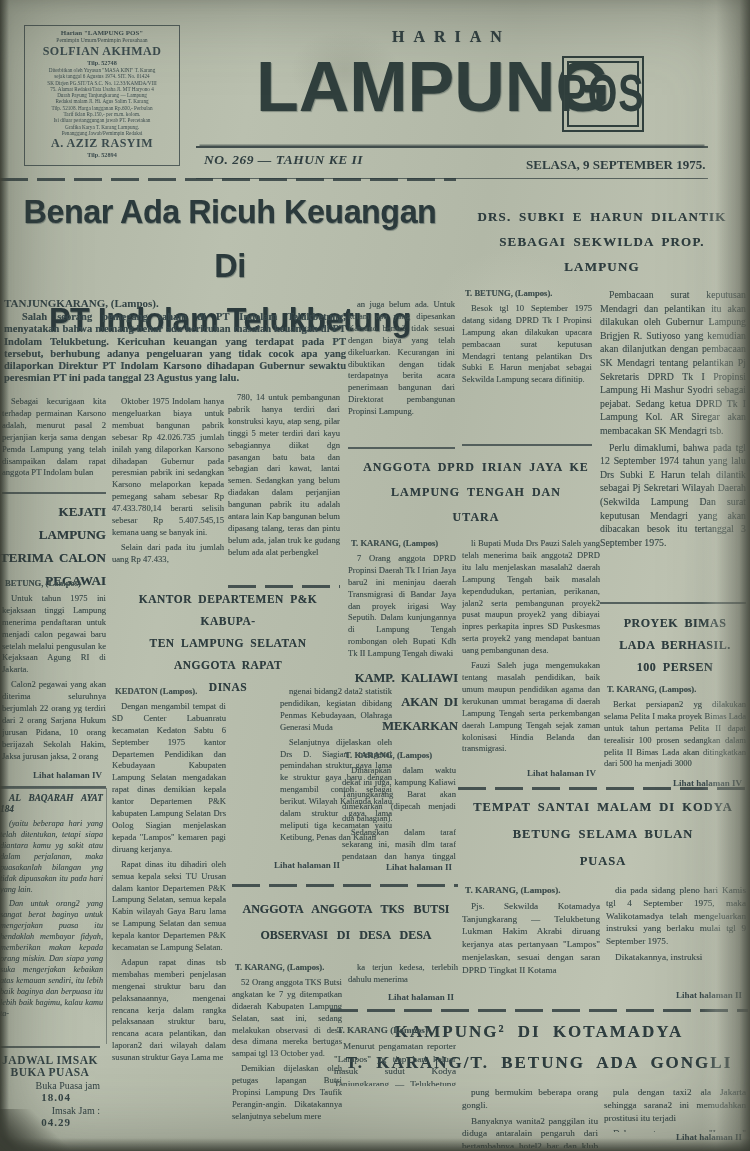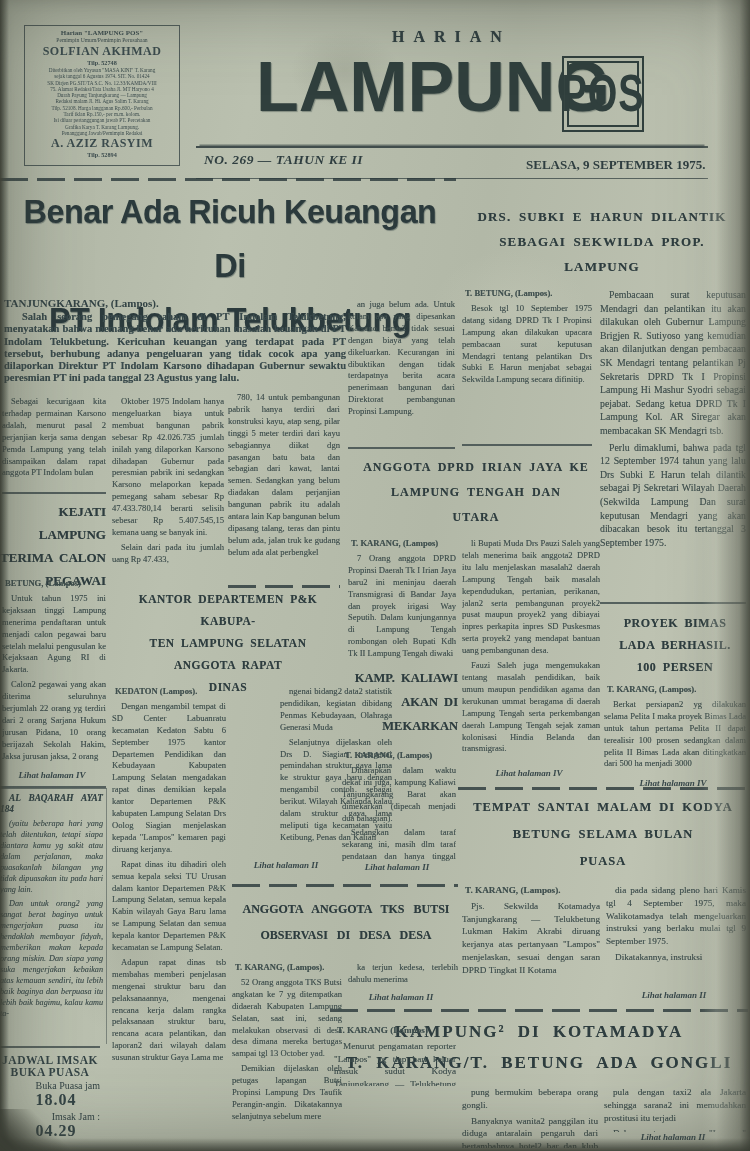--- a/index.html
+++ b/index.html
@@ -63,32 +63,32 @@
     font-weight:bold;font-size:10.5px;line-height:12.3px;text-align:justify;color:#394a4c;
     text-indent:18px;text-shadow:0 0 .5px rgba(57,74,76,.5);}
 
   .col{position:absolute;text-align:justify;font-size:8.6px;line-height:11.9px;overflow:hidden;
     color:#40504f;text-shadow:0 0 .5px rgba(64,80,79,.55);}
   .col p{margin:0 0 3px;text-indent:9px;}
   .col[data-first-bold="true"] p:first-child{font-weight:bold;text-indent:3px;}
   .col.fz10{font-size:9.8px;line-height:13.6px;}
   .col.fz92{font-size:9.2px;line-height:12.8px;}
   .col.ital p{font-style:italic;}
-  .more{position:absolute;font-style:italic;font-weight:bold;font-size:9px;text-align:center;
+  .more{position:absolute;font-weight:bold;font-size:9px;text-align:right;
     color:#37474a;}
 
   .baq{border-right:1px solid rgba(45,58,60,.45);border-top:1.5px solid rgba(45,58,60,.6);
     padding:4px 3px 0 0;box-sizing:border-box;}
   .baq-head{font-style:italic;font-weight:bold;font-size:9.3px;margin:0 0 3px;color:#334345;}
 
   .jadwal{position:absolute;left:0;top:1046px;width:100px;height:105px;border-top:2px solid rgba(45,58,60,.7);
     padding-top:6px;box-sizing:border-box;text-align:center;color:#334345;}
   .jadwal .jt{font-weight:bold;font-size:11.5px;margin:0;letter-spacing:.5px;}
   .jadwal .jl{font-weight:normal;font-size:10px;margin:2px 0 0;text-align:right;}
-  .jadwal .jv{font-weight:bold;font-size:16px;margin:0;letter-spacing:1px;padding-left:12px;}
+  .jadwal .jv{font-weight:bold;font-size:11px;margin:0;letter-spacing:1px;padding-left:12px;}
 </style>
 </head>
 <body>
 
 <div class="page">
   <div class="stain" style="left:290px;top:30px;width:110px;height:80px;background:radial-gradient(ellipse,rgba(95,99,85,.16),transparent 70%);"></div>
   <div class="stain" style="left:430px;top:250px;width:160px;height:120px;background:radial-gradient(ellipse,rgba(210,214,196,.25),transparent 70%);"></div>
   <div class="stain" style="left:60px;top:860px;width:140px;height:180px;background:radial-gradient(ellipse,rgba(95,99,85,.12),transparent 70%);"></div>
 
   <div class="mast-box">

